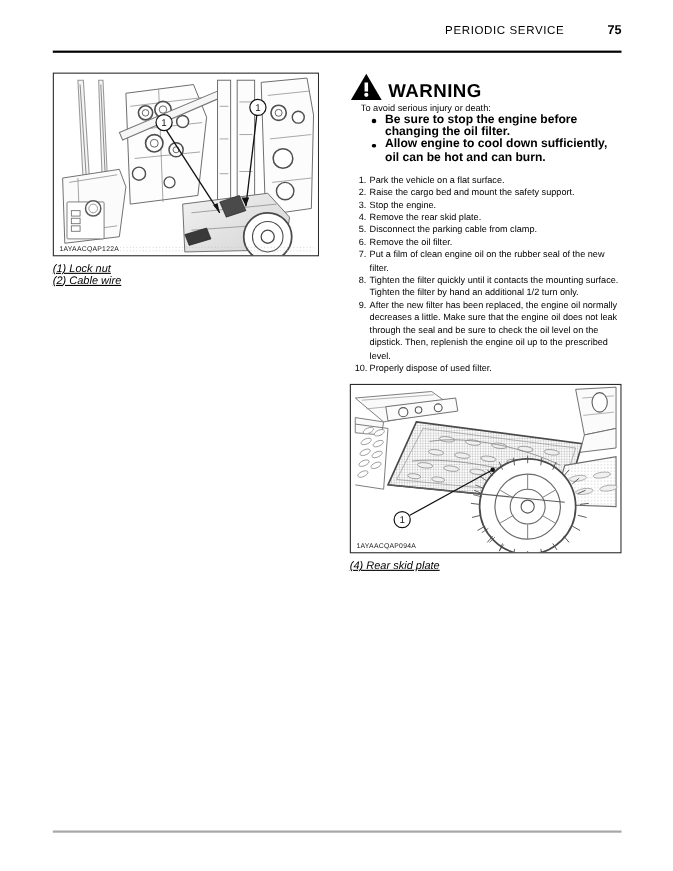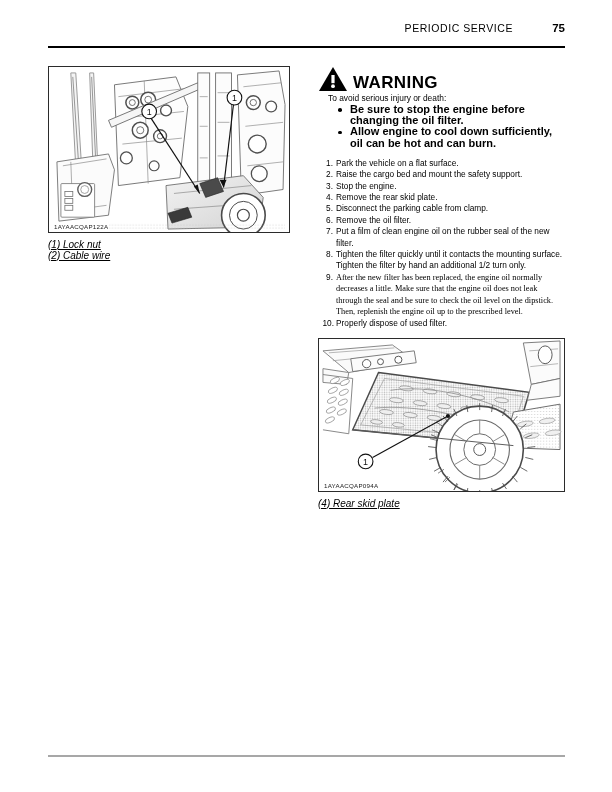--- a/index.html
+++ b/index.html
@@ -211,21 +211,20 @@
     left: 0;
     top: 0;
     width: 15px;
     text-align: right;
     font-size: 8.3px;
     line-height: 11.4px;
   }
   .step-text.justify {
     text-align: justify;
     text-align-last: left;
-    font-family: Liberation Serif, serif;
   }
   .step-subline {
     display: block;
     margin-top: 0px;
   }
   #steps-list > li.wide-num { padding-left: 18px; }
   #steps-list > li.wide-num .step-num { width: 16px; text-align: right; }
 
   #skidplate-figure-wrap { margin-top: 9px; }
 </style>

